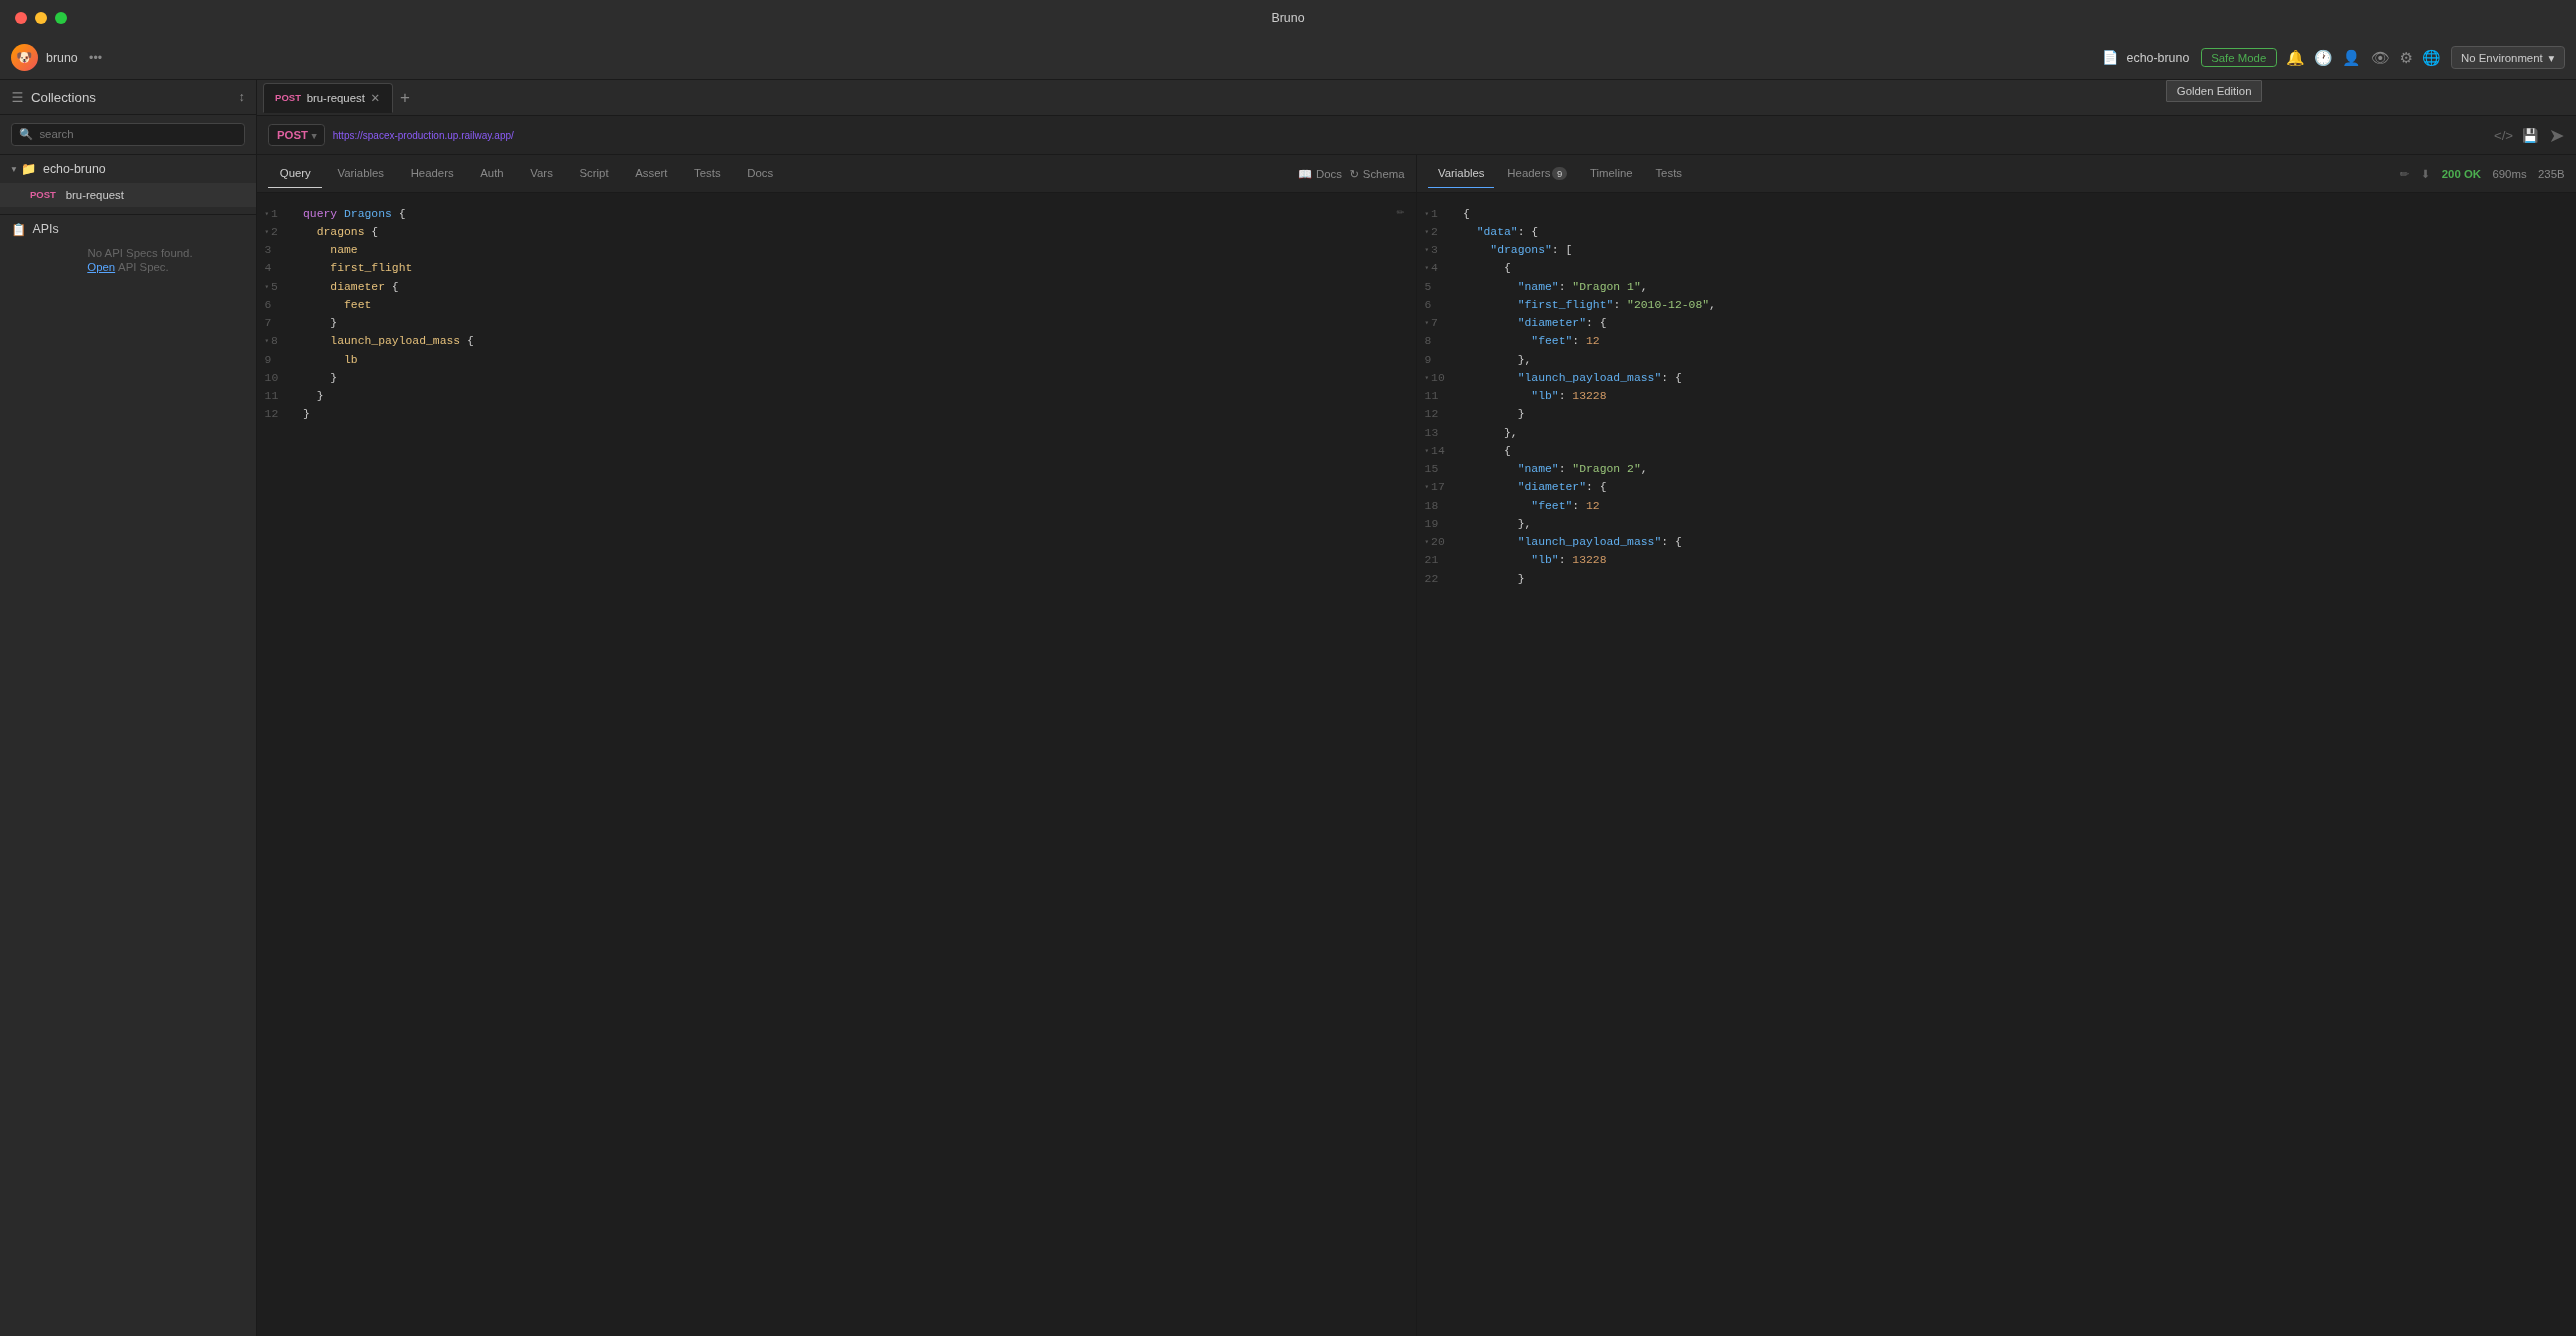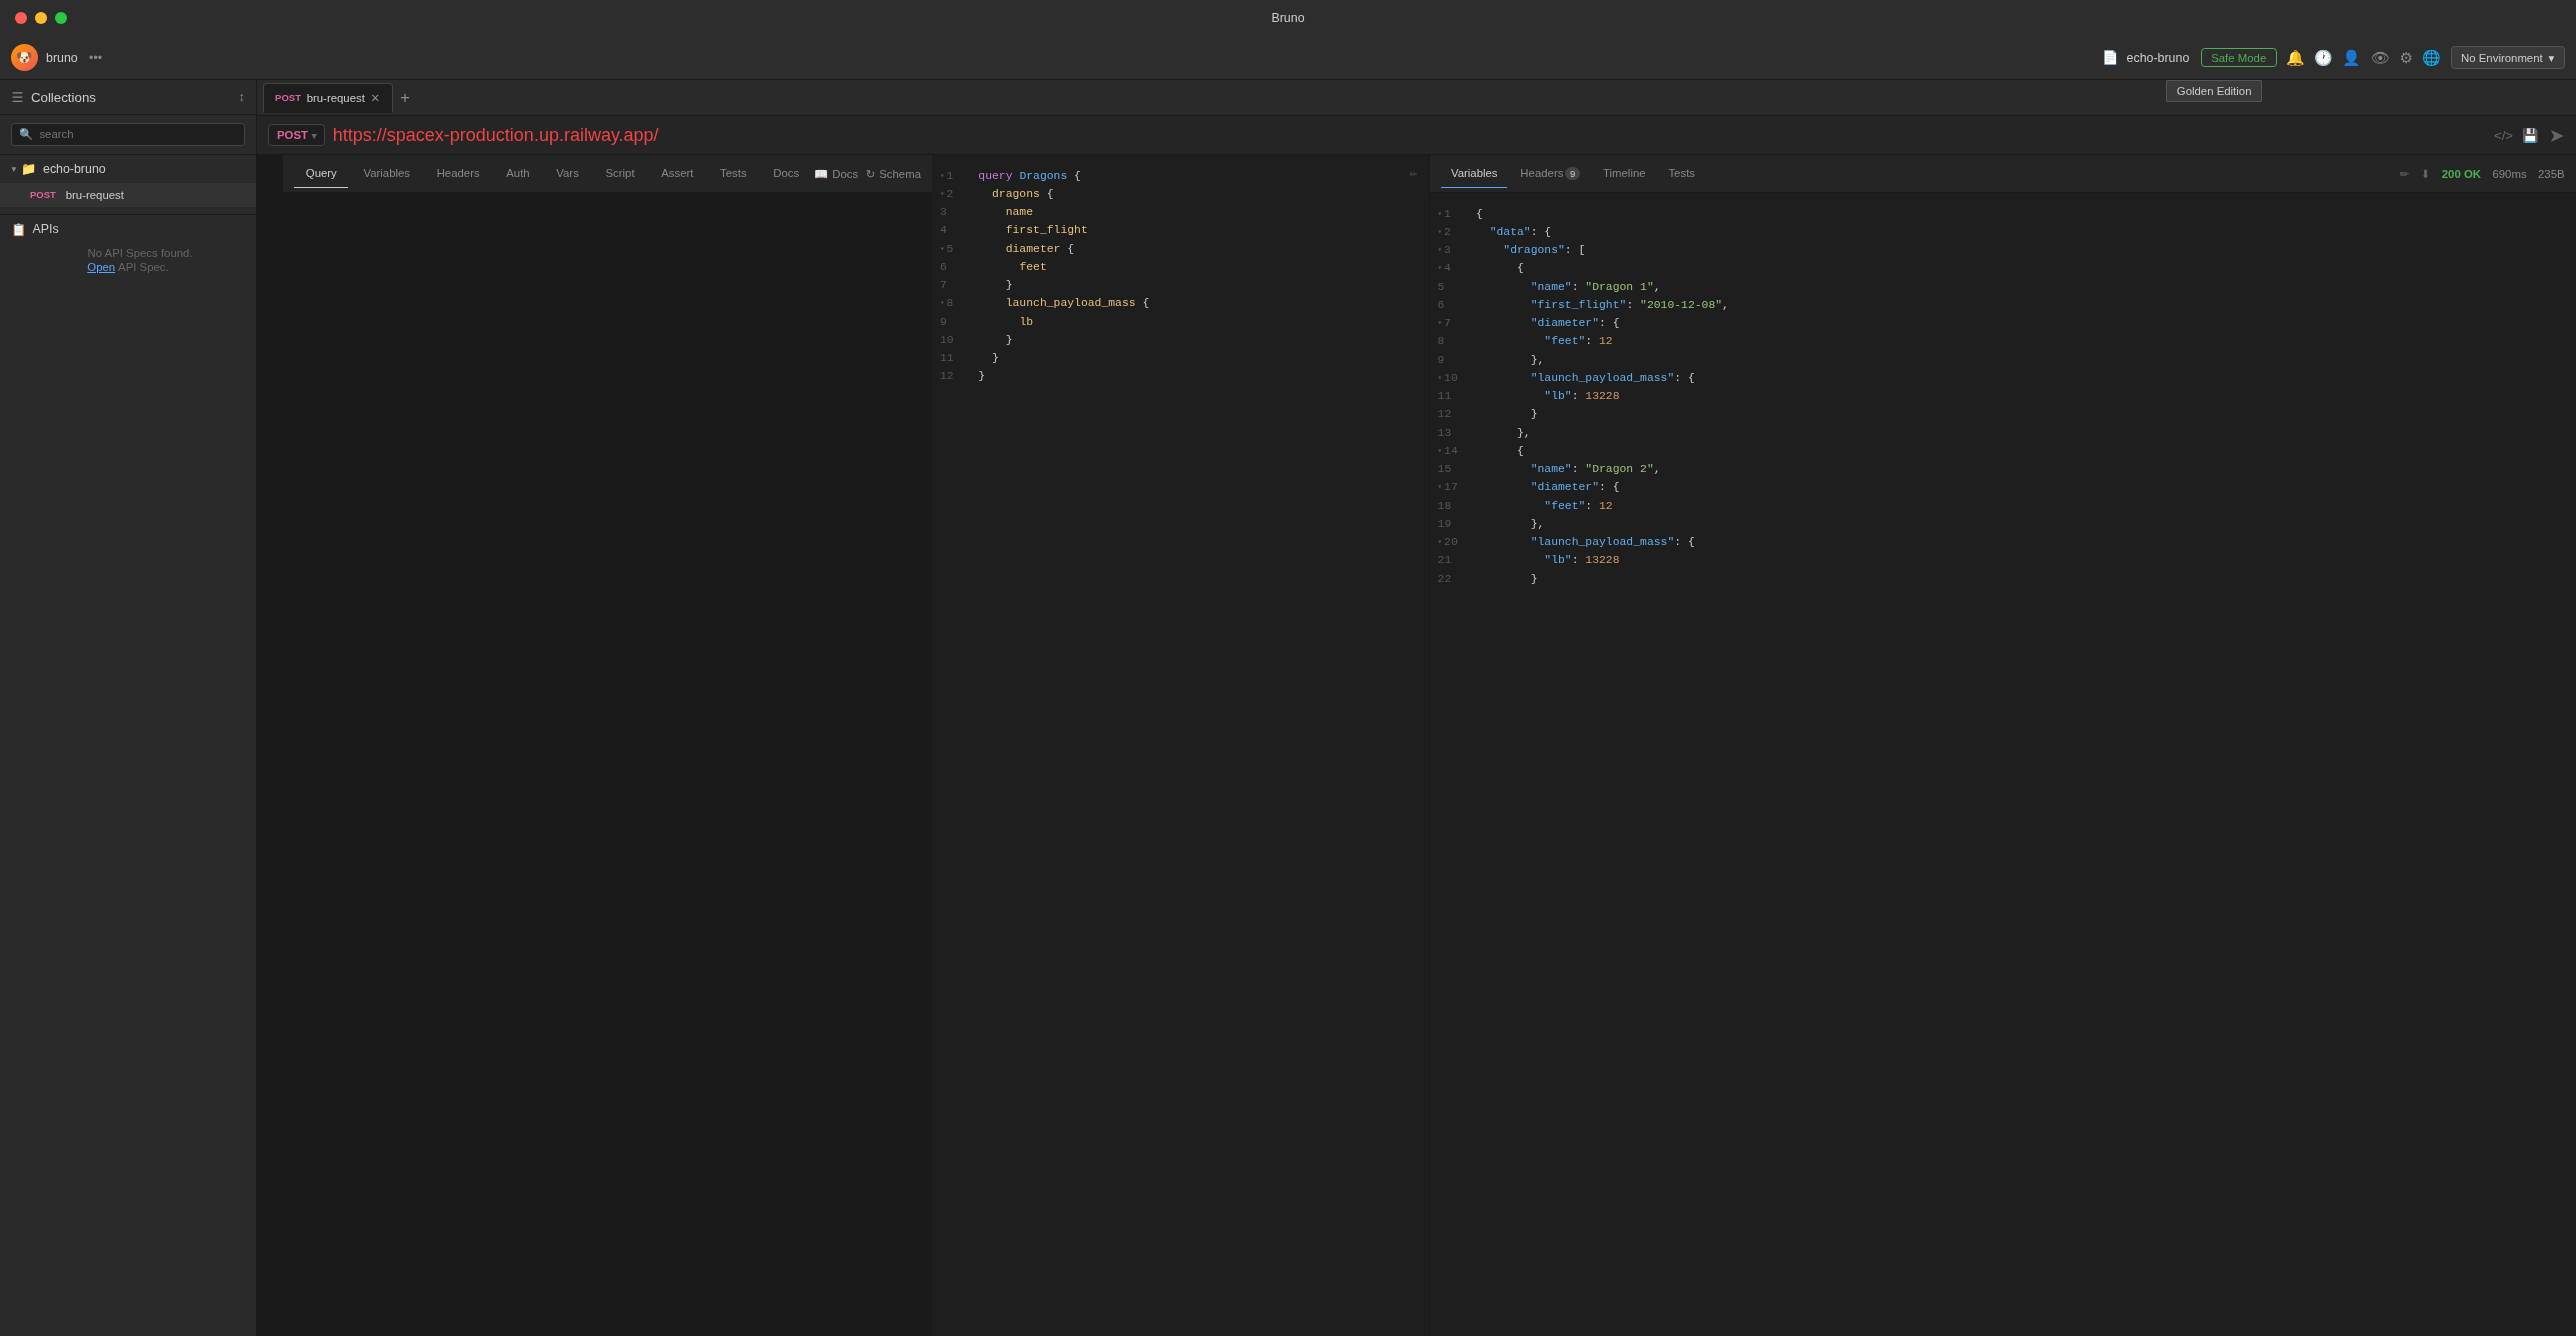--- a/index.html
+++ b/index.html
@@ -347,22 +347,22 @@
       cursor: pointer;
       display: flex;
       align-items: center;
       gap: 3.8px;
     }
     .method-select-arrow { color: #666; font-size: 9.5px; }
     .url-input {
       flex: 1;
       background: transparent;
       border: none;
-      color: #ef4444;
-      font-size: 18px;
+      color: #8b5cf6;
+      font-size: 10px;
       outline: none;
     }
     .url-actions {
       display: flex;
       align-items: center;
       gap: 9.5px;
       color: #666;
     }
     .url-icon { cursor: pointer; font-size: 13.3px; }
     .send-btn {
@@ -377,24 +377,23 @@
     .split-area {
       display: flex;
       flex: 1;
       overflow: hidden;
     }
 
     
     .query-panel {
       flex: 1;
       display: flex;
-      flex-direction: row;
+      flex-direction: column;
       border-right: 1px solid #1a1a1a;
       overflow: hidden;
-      margin-left: 26px;
     }
     .panel-tabs {
       display: flex;
       align-items: center;
       padding: 0 11.4px;
       background: #252525;
       border-bottom: 1px solid #1a1a1a;
       height: 38px;
       gap: 3.8px;
     }

